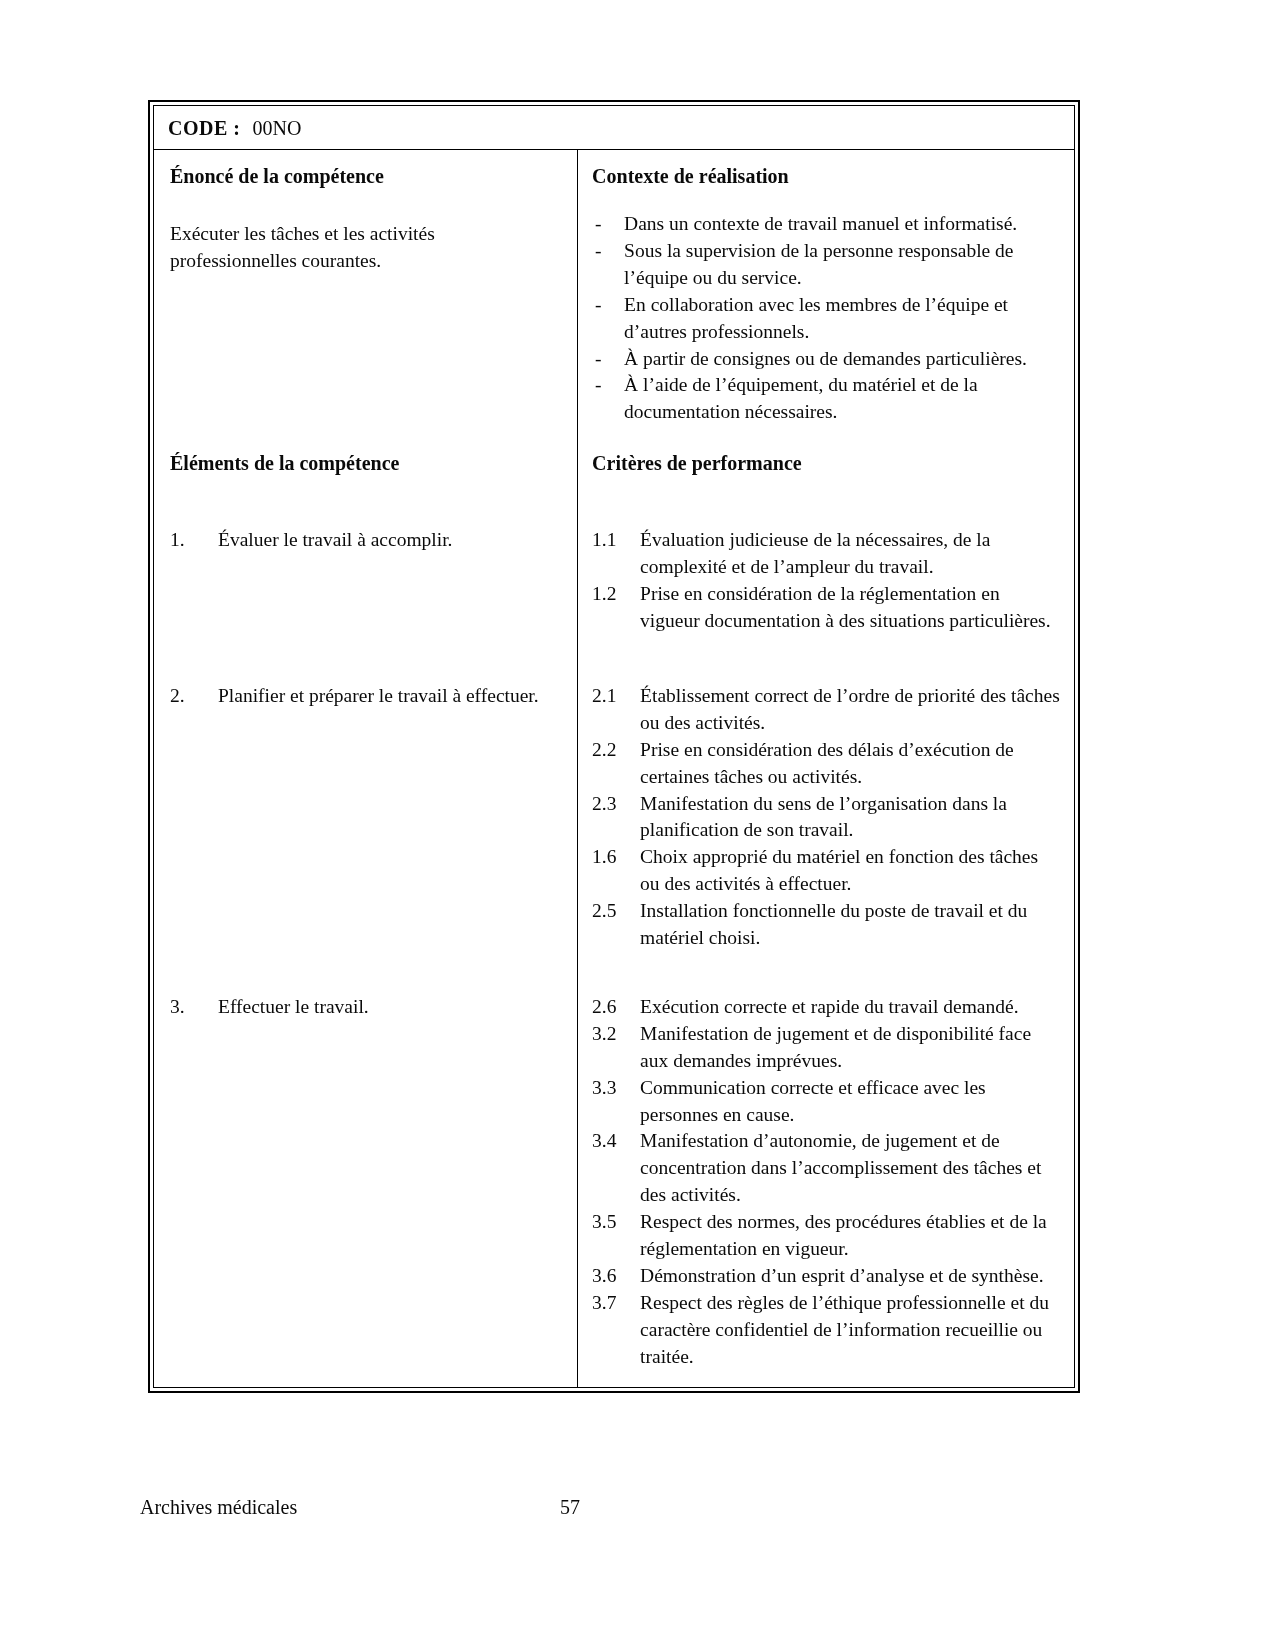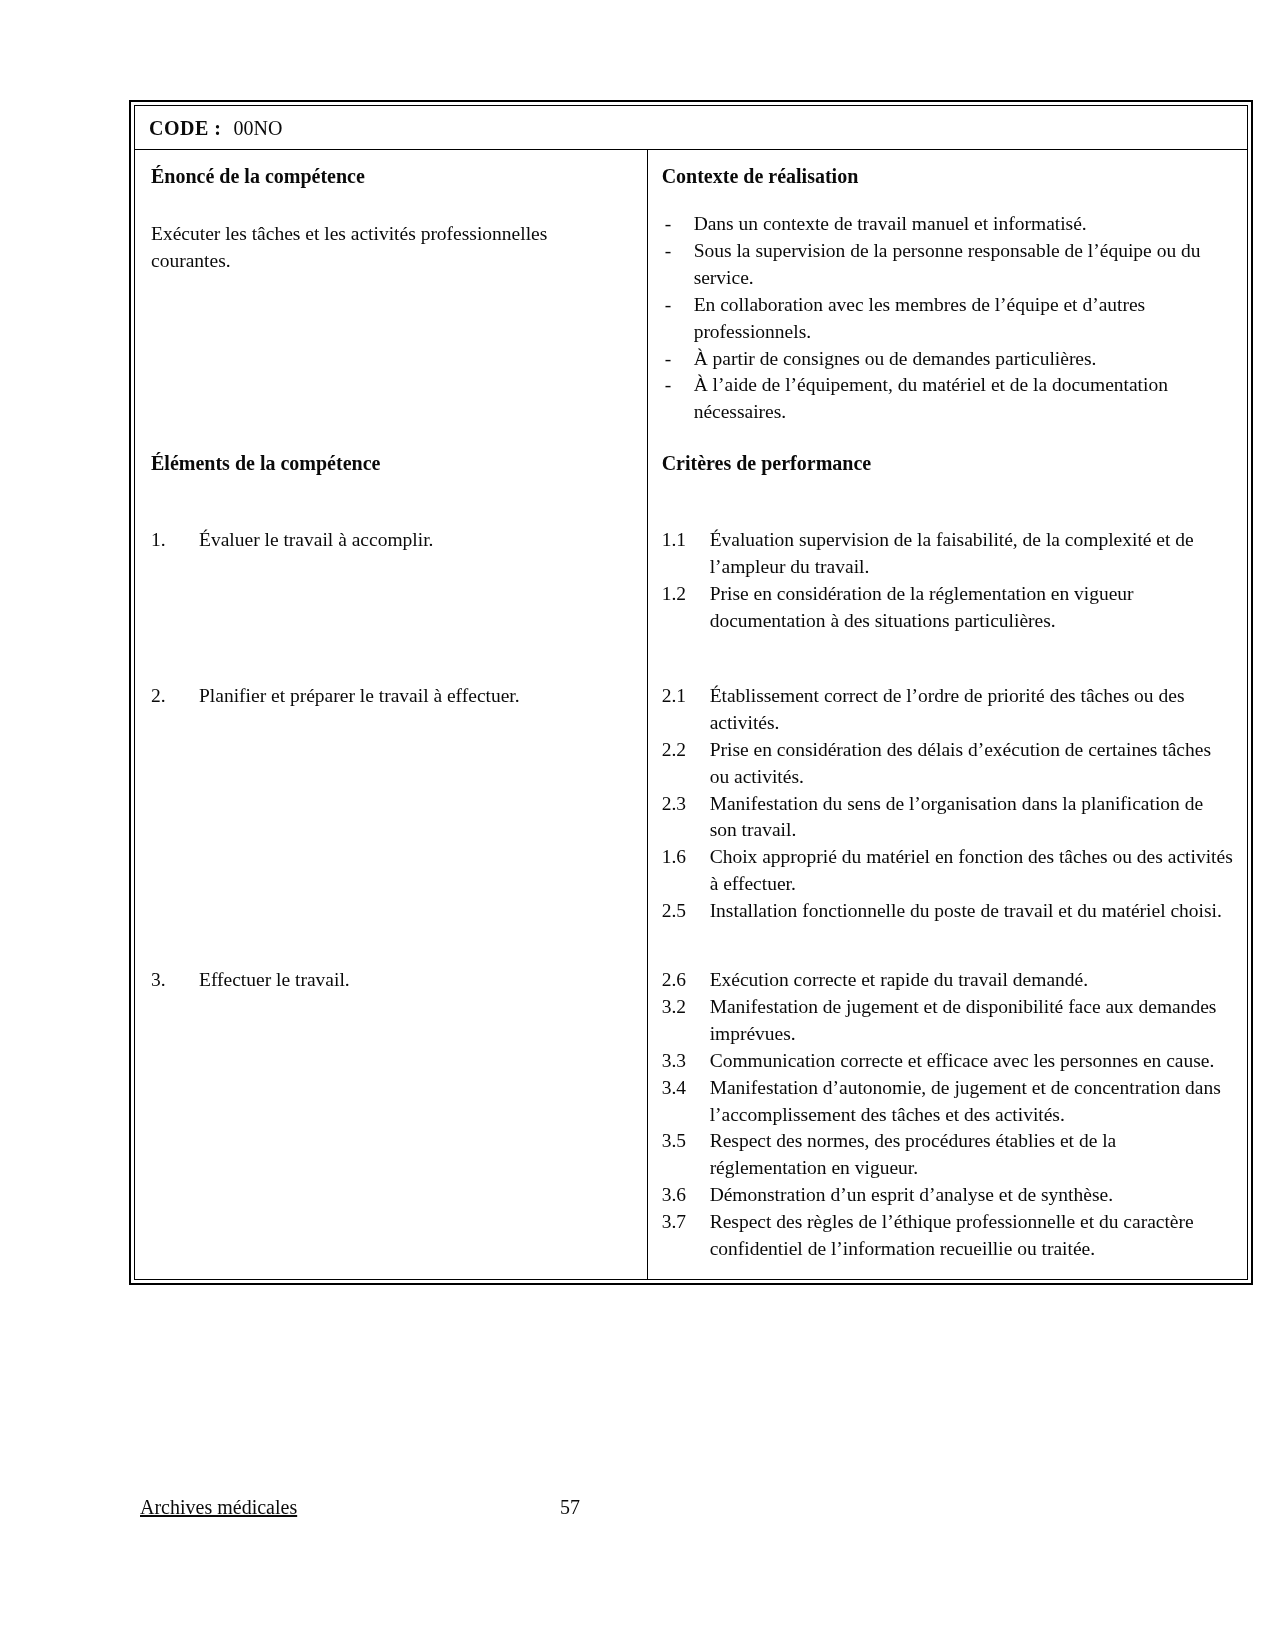--- a/index.html
+++ b/index.html
@@ -5,21 +5,21 @@
   * { margin: 0; padding: 0; box-sizing: border-box; }
   html, body {
     width: 1275px; height: 1650px;
     background: #ffffff;
     color: #0a0a0a;
     font-family: "Liberation Serif", "DejaVu Serif", serif;
   }
   .page { position: relative; width: 1275px; height: 1650px; background: #fff; }
 
   .doc-table {
-    position: absolute; left: 129px; top: 100px; width: 1124px;
+    position: absolute; left: 148px; top: 100px; width: 932px;
     border: 2px solid #000;
     padding: 3px;
     background: #fff;
   }
   .table-inner { border: 1px solid #000; }
 
   .code-row {
     padding: 11px 14px 9px 14px;
     border-bottom: 1px solid #000;
     font-size: 20px;
@@ -52,21 +52,20 @@
   .dash-item .dash { flex: none; width: 32px; padding-left: 3px; }
   .dash-item .dtext { flex: 1; }
 
   .num-item { display: flex; font-size: 19.5px; line-height: 1.38; }
   .num-item .num { flex: none; width: 48px; }
   .num-item .ntext { flex: 1; }
 
   .footer {
     position: absolute; left: 140px; top: 1496px; width: 932px;
     font-size: 20px;
-    text-decoration: underline;
   }
   .footer .fpage { position: absolute; left: 420px; top: 0; }
 </style>
 </head>
 <body>
 
 <div class="page">
 
   <div class="doc-table">
     <div class="table-inner">
@@ -117,21 +116,21 @@
 
         <div class="lcell rC">
           <div class="num-item">
             <span class="num">1.</span>
             <span class="ntext">Évaluer le travail à accomplir.</span>
           </div>
         </div>
         <div class="rcell rC">
           <div class="num-item">
             <span class="num">1.1</span>
-            <span class="ntext">Évaluation supervision de la faisabilité, de la complexité et de l’ampleur du travail.</span>
+            <span class="ntext">Évaluation judicieuse de la nécessaires, de la complexité et de l’ampleur du travail.</span>
           </div>
           <div class="num-item">
             <span class="num">1.2</span>
             <span class="ntext">Prise en considération de la réglementation en vigueur documentation à des situations particulières.</span>
           </div>
         </div>
 
         <div class="lcell rD">
           <div class="num-item">
             <span class="num">2.</span>

